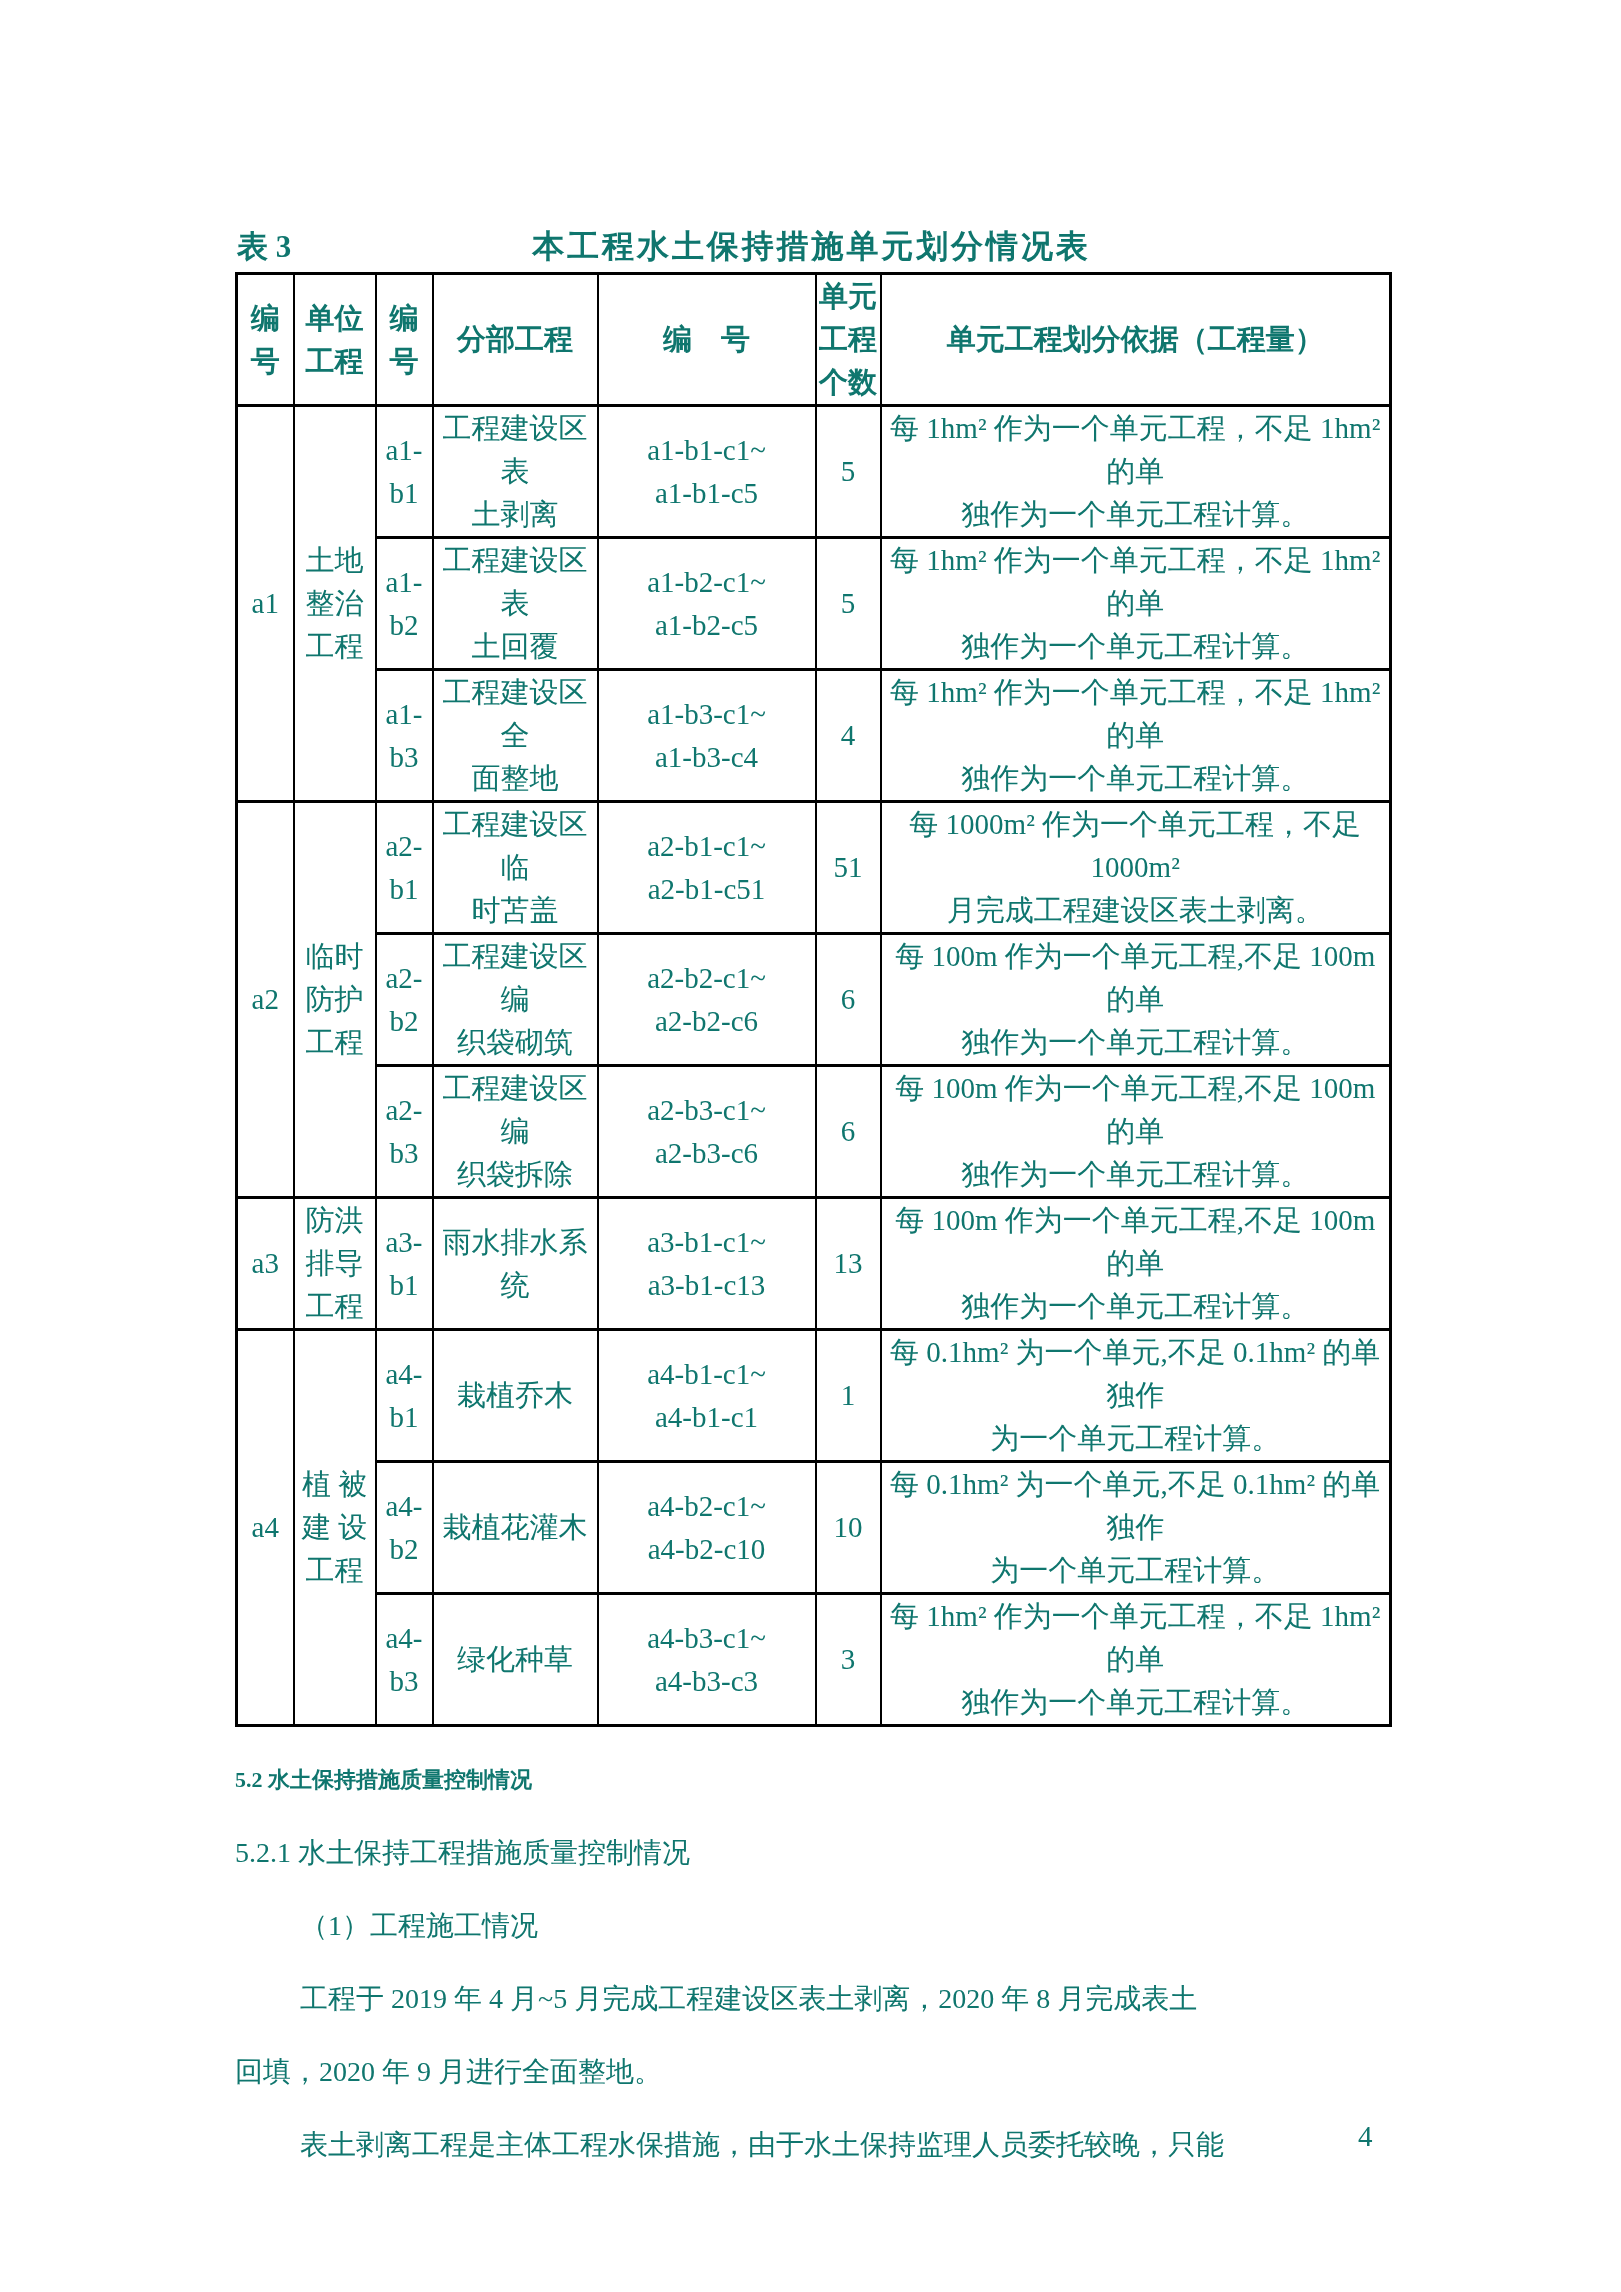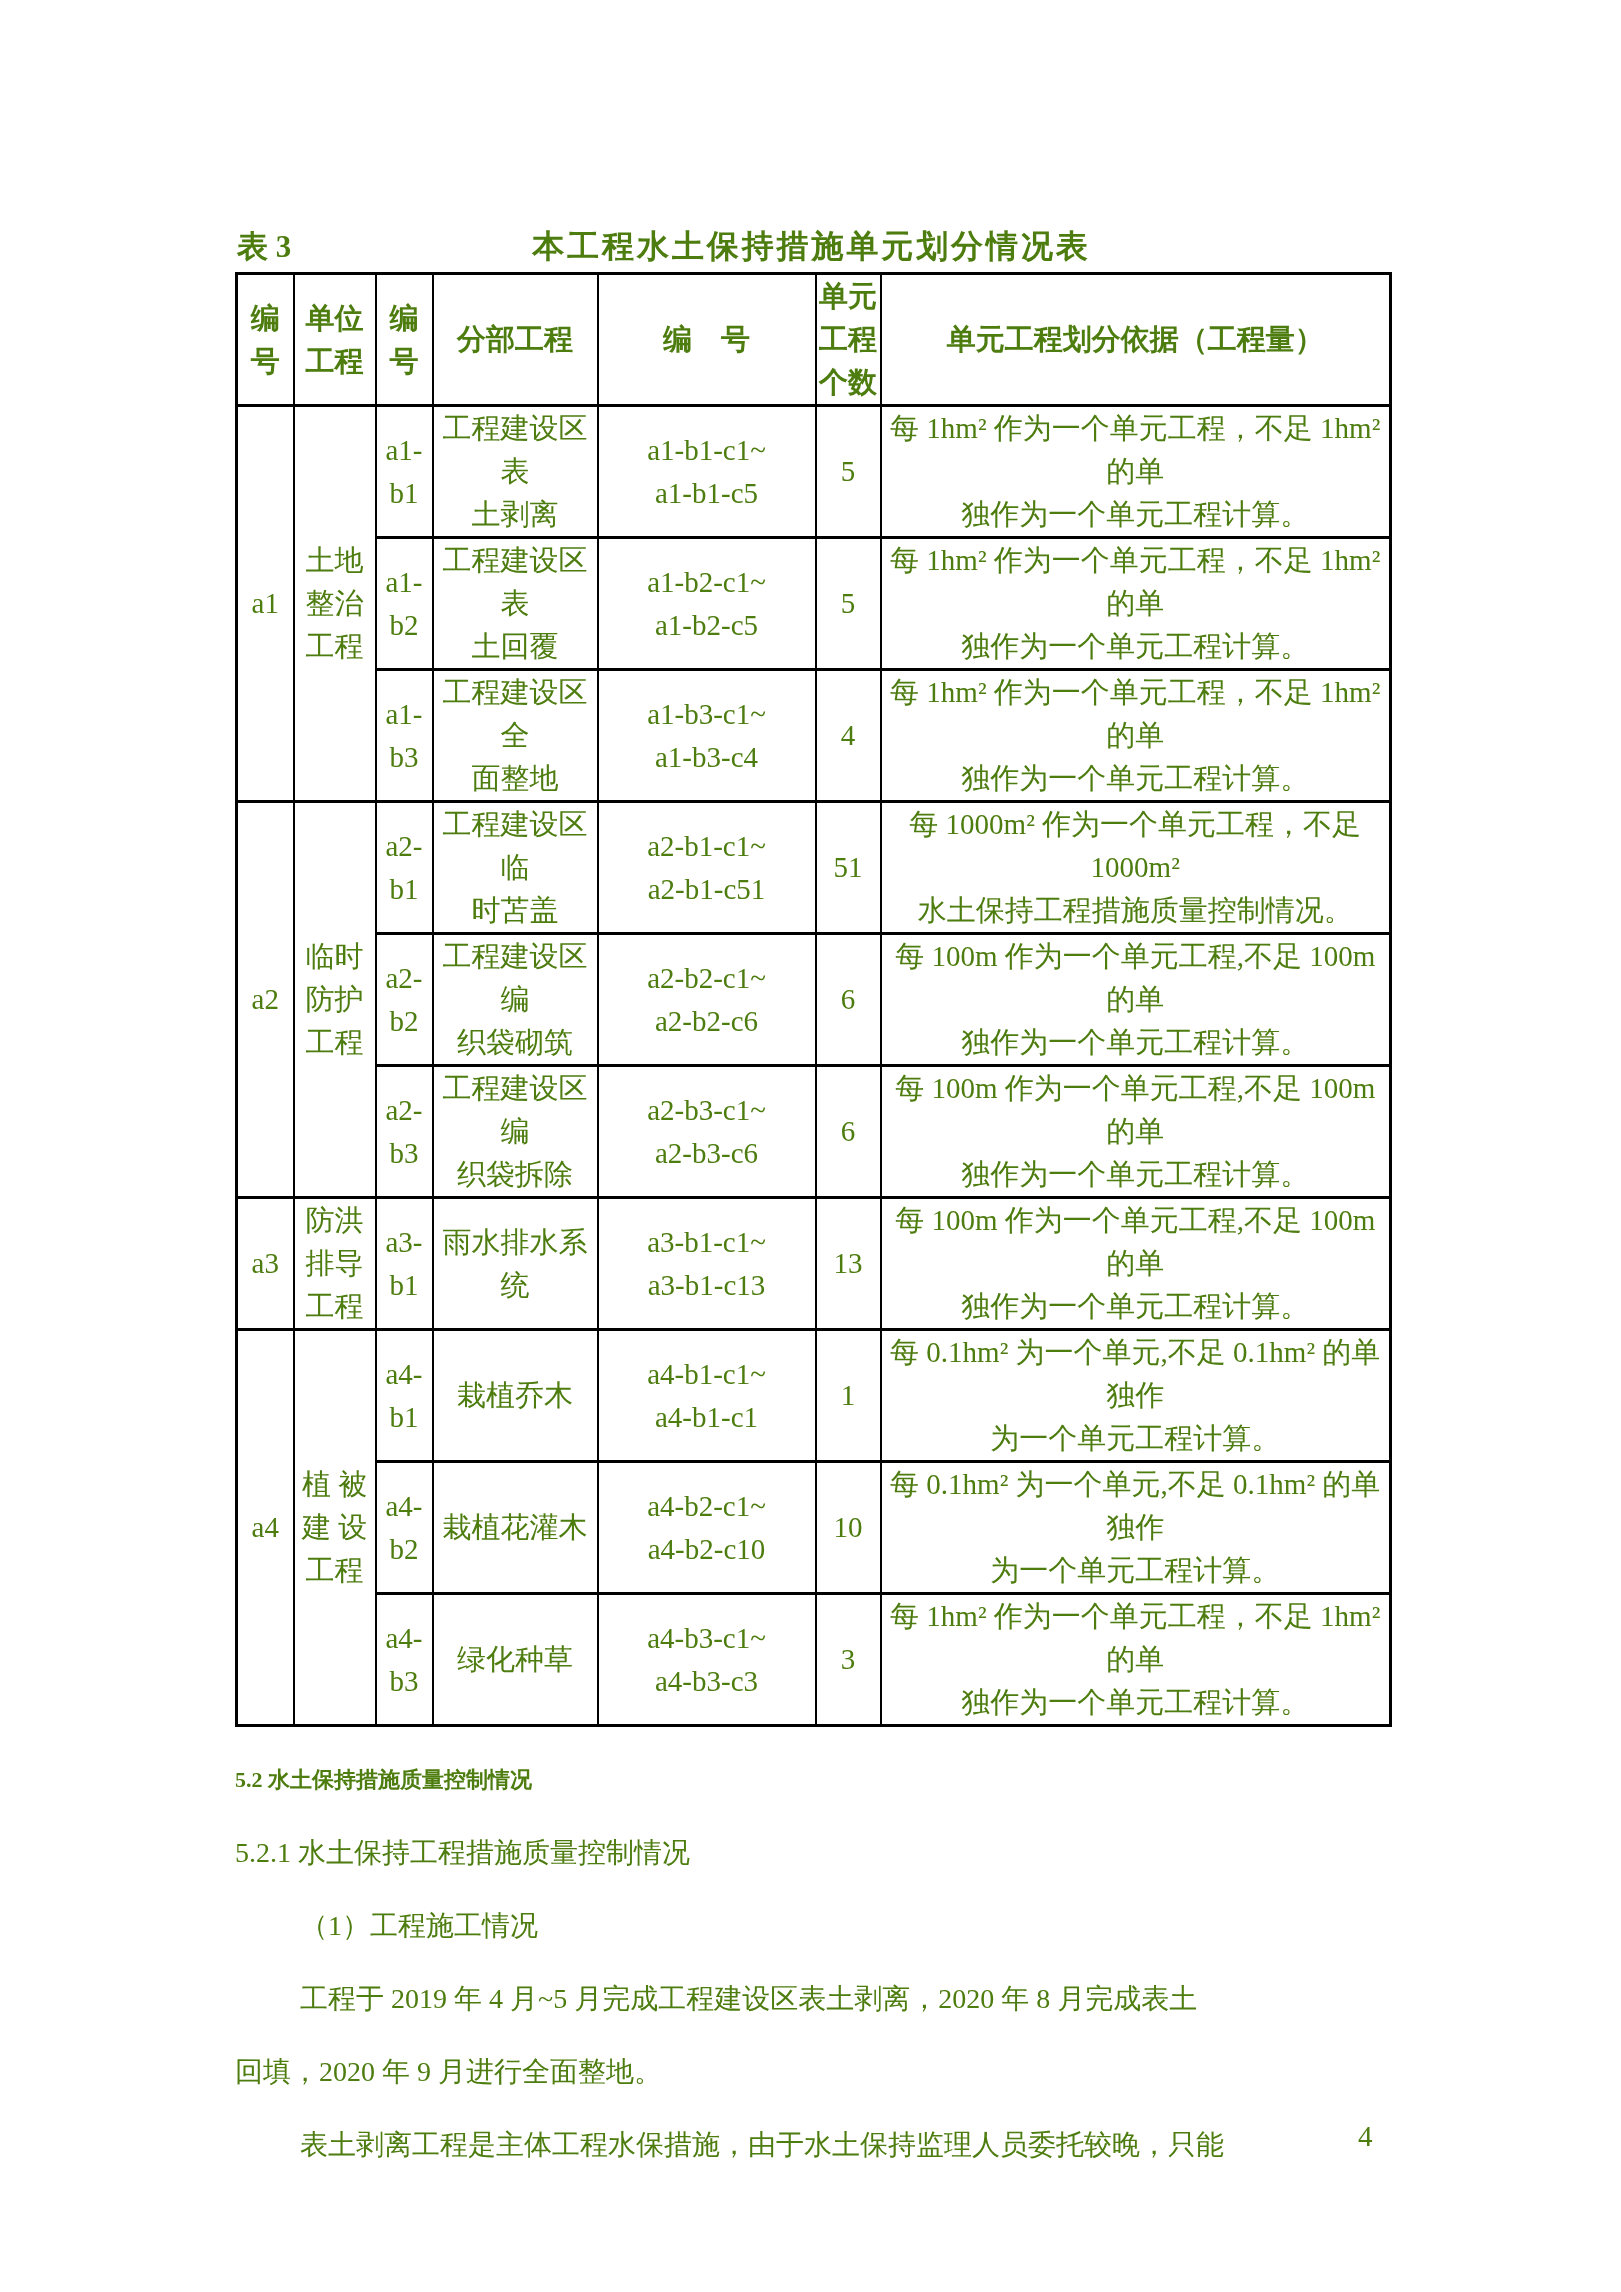--- a/index.html
+++ b/index.html
@@ -2,21 +2,21 @@
 <html><head>
 <meta charset="utf-8">
 <style>
   * { box-sizing: border-box; }
   html,body { margin:0; padding:0; background:#ffffff; }
   .page {
     position: relative;
     width: 1405px;
     height: 2293px;
     background: #ffffff;
-    color: #4d7c0f;
+    color: #0f766e;
     font-family: "Liberation Serif", "DejaVu Serif", serif;
     overflow: hidden;
   }
   .content {
     position: absolute;
     left: 235px;
     top: 223px;
     width: 1153px;
   }
   .title-row {
@@ -158,21 +158,21 @@
 防护
 工程</td>
           <td>a2-
 b1</td>
           <td>工程建设区临
 时苫盖</td>
           <td>a2-b1-c1~
 a2-b1-c51</td>
           <td>51</td>
           <td>每 1000m² 作为一个单元工程，不足 1000m²
-水土保持工程措施质量控制情况。</td>
+月完成工程建设区表土剥离。</td>
         </tr>
         <tr class="rd">
           <td>a2-
 b2</td>
           <td>工程建设区编
 织袋砌筑</td>
           <td>a2-b2-c1~
 a2-b2-c6</td>
           <td>6</td>
           <td>每 100m 作为一个单元工程,不足 100m 的单

